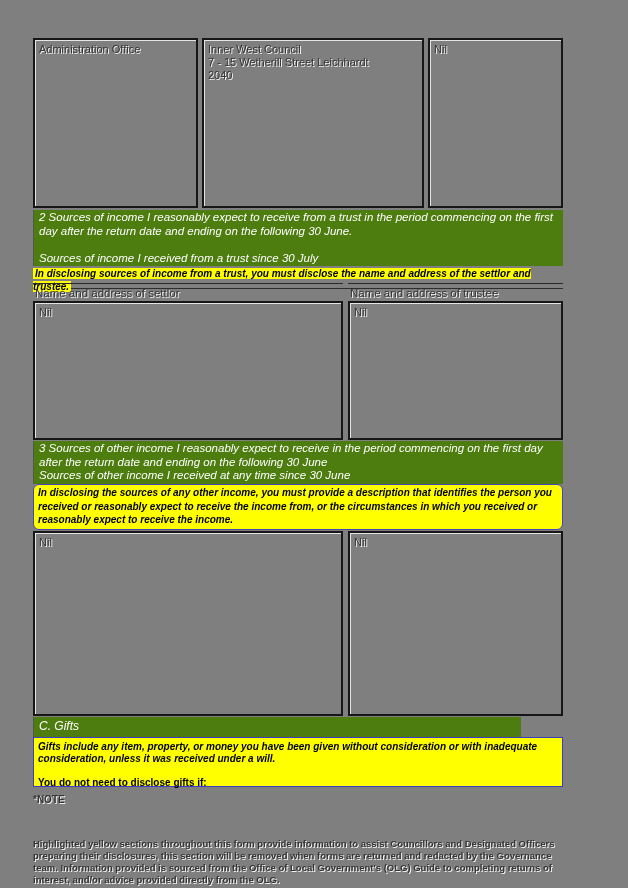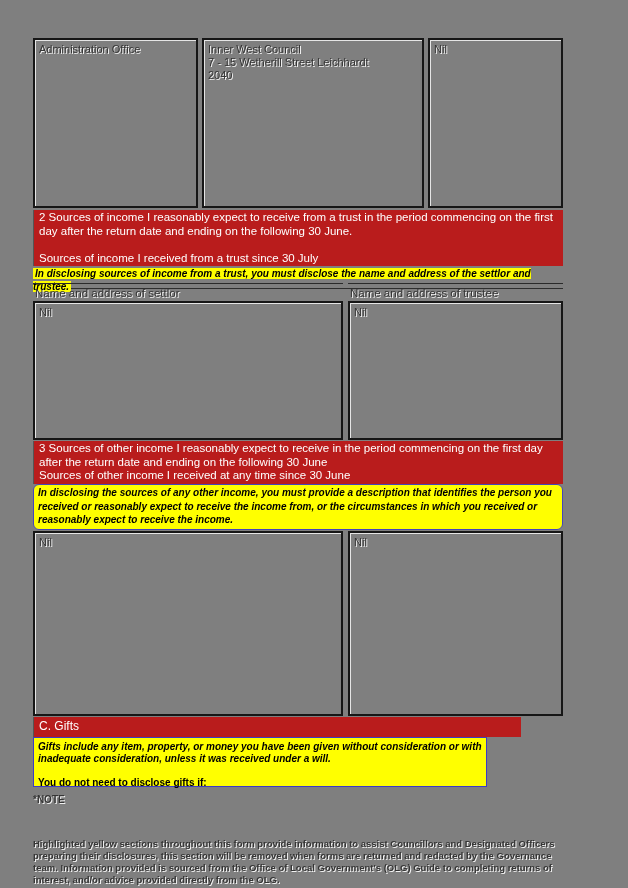--- a/index.html
+++ b/index.html
@@ -16,24 +16,25 @@
     padding:3px 4px;
     font-size:11px;line-height:13px;
   }
   
   .emboss{
     color:#353535;
     text-shadow:1px 1px 0 #f2f2f2;
   }
   
   .bar{
-    background:#b91c1c;color:#fff;
+    background:#4d7c0f;color:#fff;
     padding:1px 5px;
     font-size:11.5px;line-height:13.5px;
     border-left:1px solid #555;
+    font-style:italic;
   }
   .bar .spacer{height:13.5px;}
   
   .note-row{
     font-size:10px;line-height:13px;font-weight:bold;font-style:italic;color:#000;
     border-bottom:1px solid #2e2e2e;
     padding-top:1px;
   }
   .hl{background:#ffff00;padding:0 2px;}
   .note-block{
@@ -104,21 +105,21 @@
 
   <div class="abs fieldbox" style="left:33px;top:531px;width:310px;height:185px;">
     <div class="emboss">Nil</div>
   </div>
   <div class="abs fieldbox" style="left:348px;top:531px;width:215px;height:185px;">
     <div class="emboss">Nil</div>
   </div>
 
   <div class="abs bar" style="left:33px;top:717px;width:488px;height:20px;font-size:12px;line-height:16px;">C. Gifts</div>
 
-  <div class="abs gifts-note" style="left:33px;top:737px;width:454px;height:50px;">
+  <div class="abs gifts-note" style="left:33px;top:737px;width:530px;height:50px;">
     <div class="italic">Gifts include any item, property, or money you have been given without consideration or with inadequate consideration, unless it was received under a will.</div>
     <div class="gap"></div>
     <div>You do not need to disclose gifts if:</div>
   </div>
 
   <div class="abs footnote-title emboss" style="left:33px;top:794px;">*NOTE</div>
   <div class="abs footnote-body emboss" style="left:33px;top:806px;">Highlighted yellow sections throughout this form provide information to assist Councillors and Designated Officers preparing their disclosures, this section will be removed when forms are returned and redacted by the Governance team. Information provided is sourced from the Office of Local Government's (OLG) Guide to completing returns of interest, and/or advice provided directly from the OLG.</div>
 
 </div>
 

